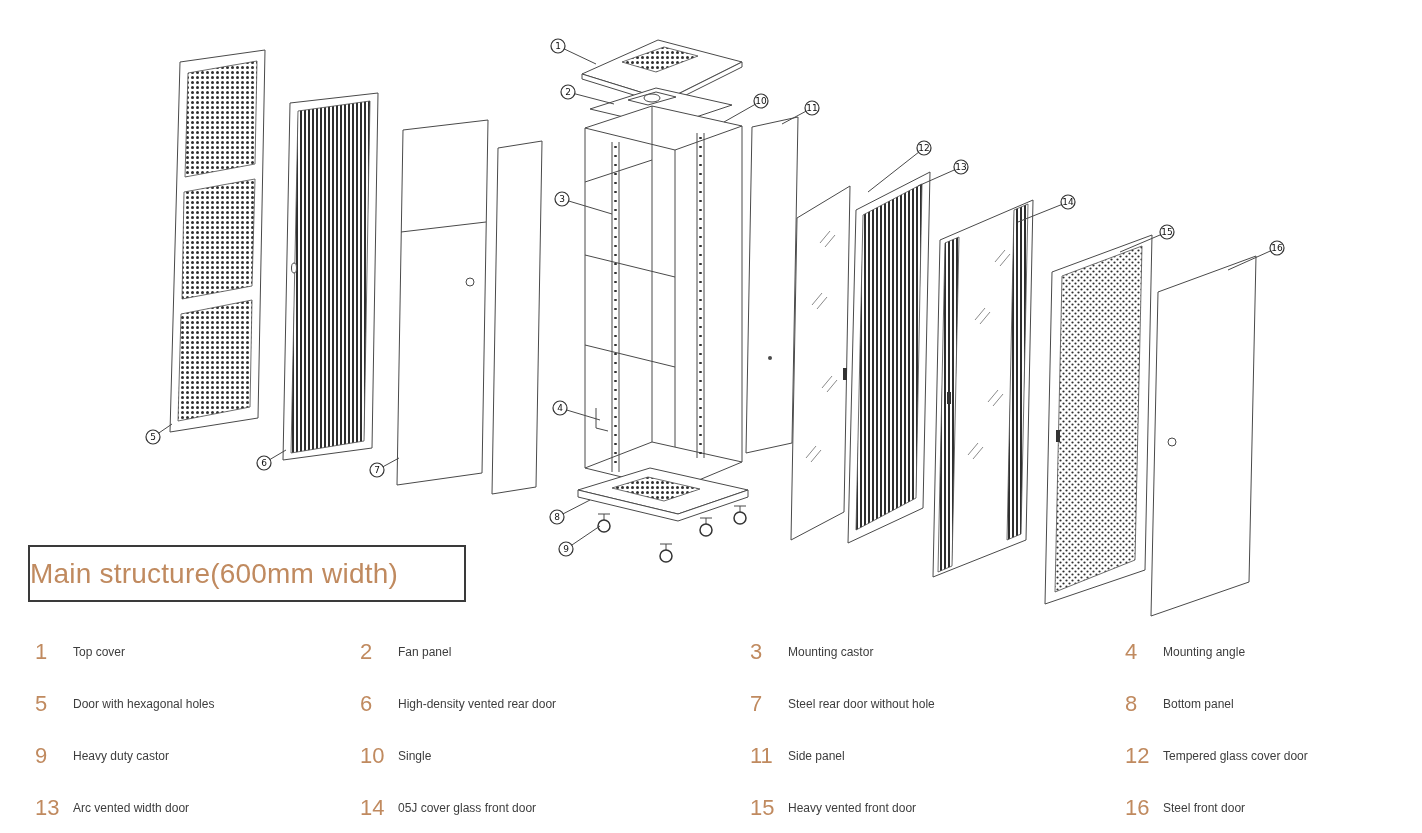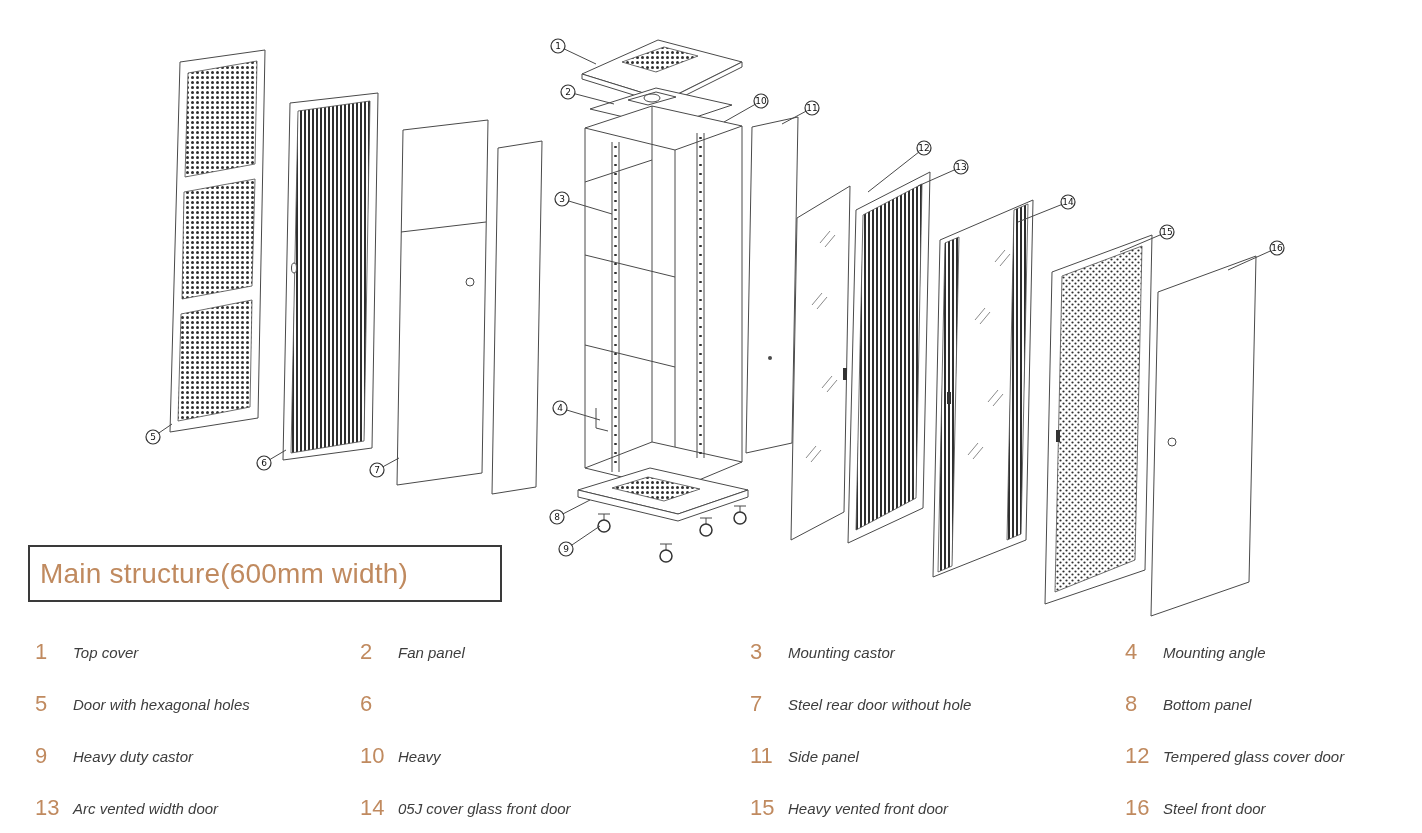--- a/index.html
+++ b/index.html
@@ -11,30 +11,30 @@
   .pf{fill:url(#pDots);stroke:#4a4a4a;stroke-width:.8;}
   .pf2{fill:url(#pDense);stroke:#4a4a4a;stroke-width:.8;}
   .sf{fill:url(#pStripe);stroke:#4a4a4a;stroke-width:.8;}
   .ln{stroke:#4a4a4a;stroke-width:1;fill:none;}
   .holes{stroke:#333;stroke-width:2.5;stroke-dasharray:2 7;fill:none;}
   .gm{stroke:#8a8a8a;stroke-width:1;fill:none;}
   .cc{fill:#fff;stroke:#333;stroke-width:1.2;}
   .ct{font-size:9px;fill:#111;text-anchor:middle;font-family:"DejaVu Sans",sans-serif;}
   .wheel{fill:#fff;stroke:#333;stroke-width:1.5;}
   
-  .title-box{position:absolute;left:28px;top:545px;width:474px;height:57px;
+  .title-box{position:absolute;left:28px;top:545px;width:438px;height:57px;
              border:2px solid #3a3a3a;box-sizing:border-box;display:flex;align-items:center;
-             padding-left:10px;background:#fff;}
+             background:#fff;}
   .title-box h1{margin:0;font-size:28px;font-weight:400;color:#c08a5f;letter-spacing:.2px;}
   
   .legend{position:absolute;left:0;top:626px;width:1422px;}
   .legend-grid{display:grid;grid-template-columns:325px 390px 375px 1fr;padding-left:35px;}
   .cell{display:flex;align-items:center;height:52px;}
   .num{color:#c08a5f;font-size:22px;flex:0 0 38px;}
-  .lbl{color:#3d3d3d;font-size:15px;font-style:italic;}
+  .lbl{color:#3d3d3d;font-size:12px;}
 </style>
 </head>
 <body>
 
 <div class="canvas">
 
   <svg class="diagram-svg" width="1422" height="620" viewBox="0 0 1422 620">
     <defs>
       <pattern id="pDots" width="5" height="5" patternUnits="userSpaceOnUse">
         <circle cx="2.5" cy="2.5" r="1.5" fill="#2e2e2e"></circle>
@@ -265,36 +265,37 @@
       <div class="cell">
         <span class="num">4</span>
         <span class="lbl">Mounting angle</span>
       </div>
       <div class="cell">
         <span class="num">5</span>
         <span class="lbl">Door with hexagonal holes</span>
       </div>
       <div class="cell">
         <span class="num">6</span>
+        <span class="lbl">High-density vented rear door</span>
       </div>
       <div class="cell">
         <span class="num">7</span>
         <span class="lbl">Steel rear door without hole</span>
       </div>
       <div class="cell">
         <span class="num">8</span>
         <span class="lbl">Bottom panel</span>
       </div>
       <div class="cell">
         <span class="num">9</span>
         <span class="lbl">Heavy duty castor</span>
       </div>
       <div class="cell">
         <span class="num">10</span>
-        <span class="lbl">Heavy</span>
+        <span class="lbl">Single</span>
       </div>
       <div class="cell">
         <span class="num">11</span>
         <span class="lbl">Side panel</span>
       </div>
       <div class="cell">
         <span class="num">12</span>
         <span class="lbl">Tempered glass cover door</span>
       </div>
       <div class="cell">

